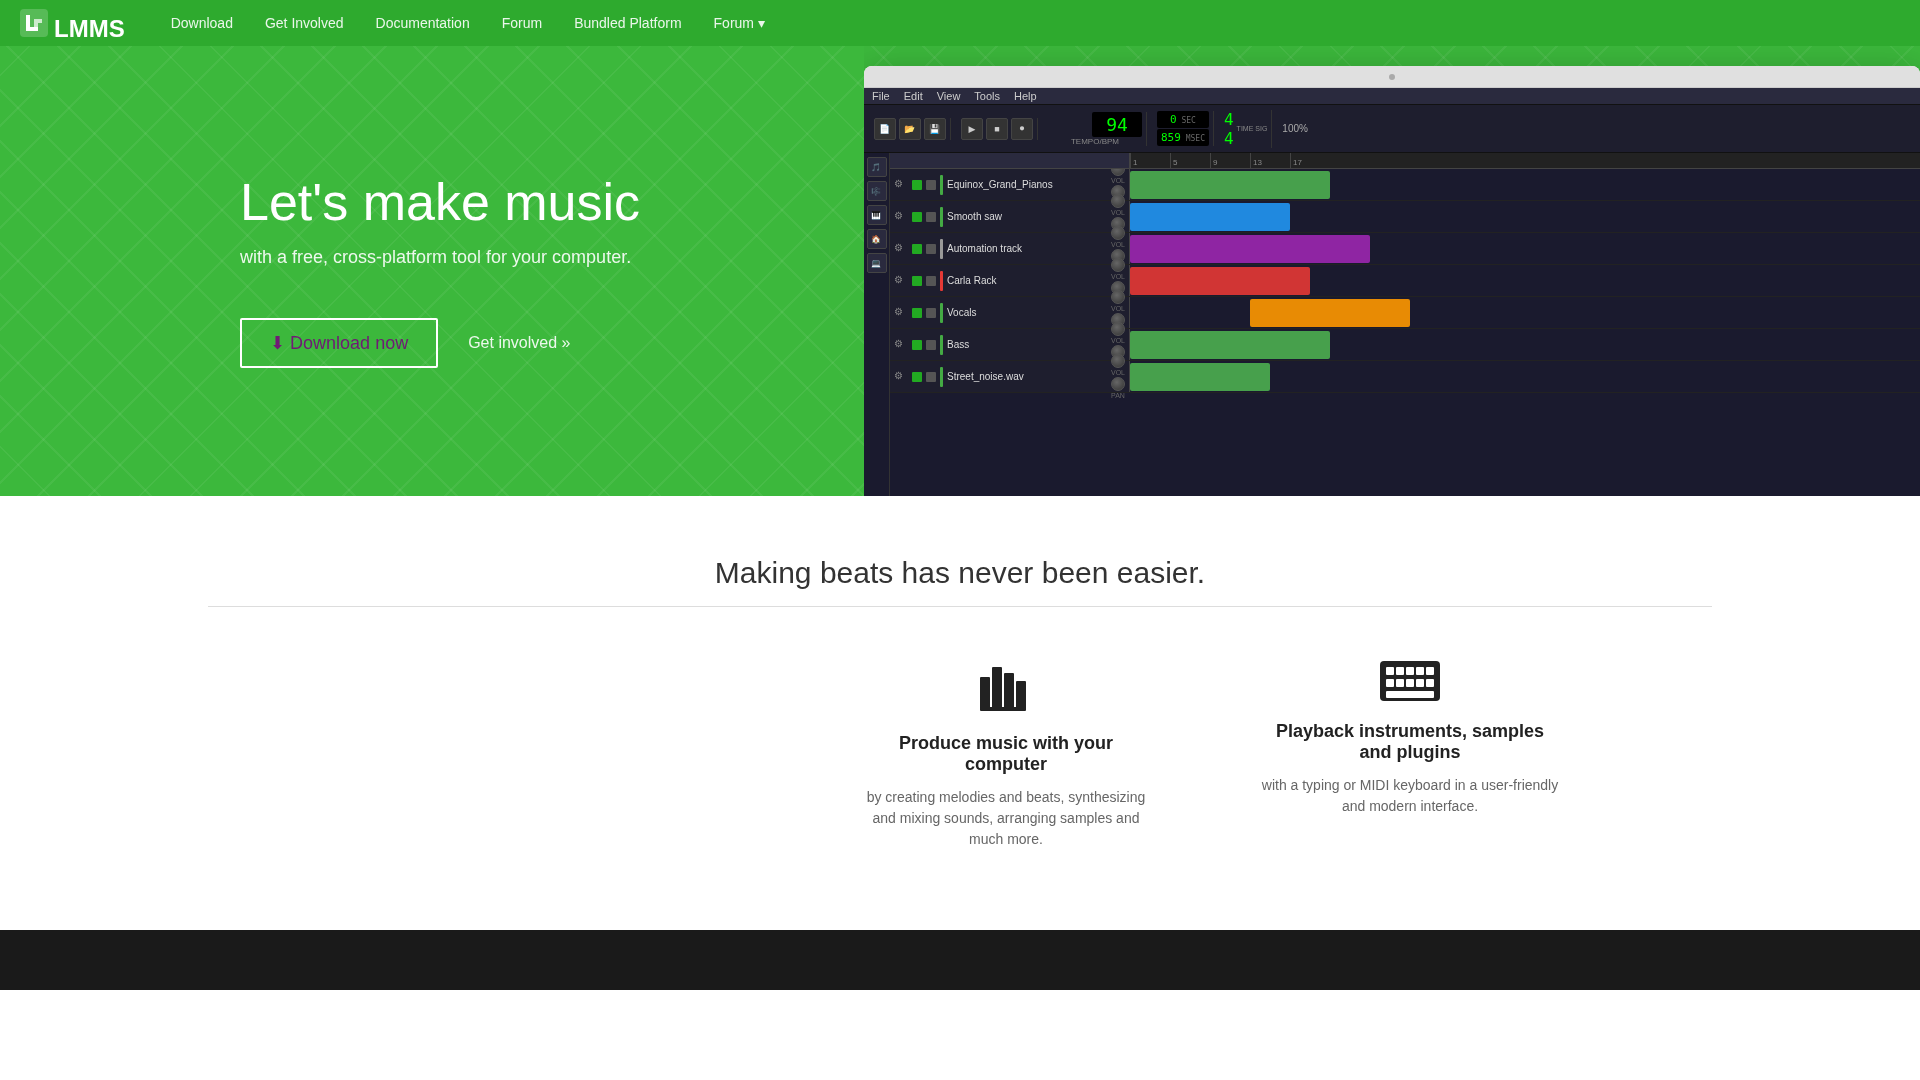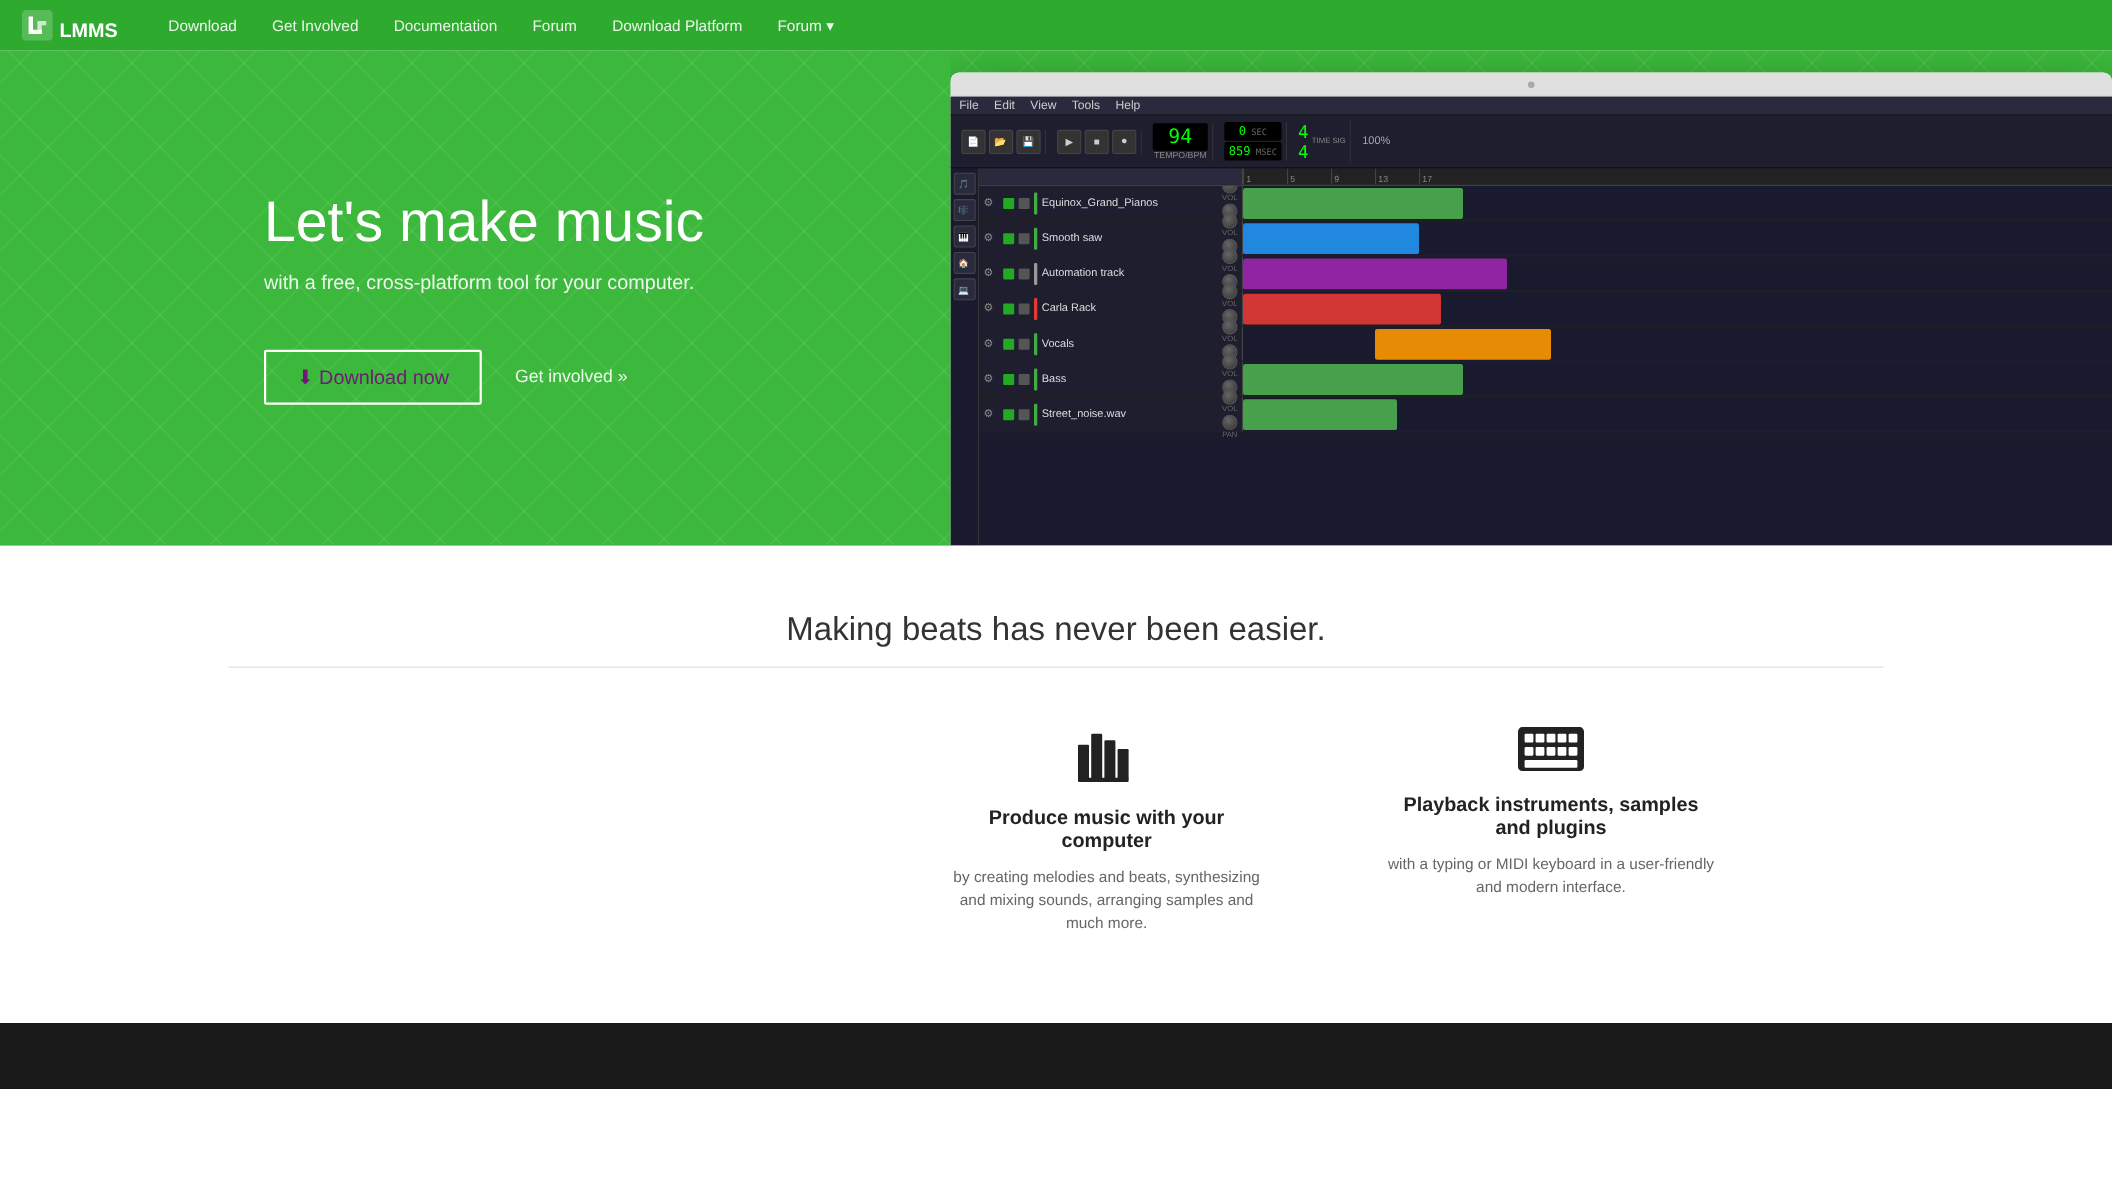--- a/index.html
+++ b/index.html
@@ -212,20 +212,21 @@
     }
     .tempo-display {
       background: #000;
       color: #0f0;
       font-family: monospace;
       font-size: 18px;
       padding: 2px 6px;
       border-radius: 2px;
       min-width: 50px;
       text-align: center;
+      margin-left: 44px;
     }
     .time-display {
       background: #000;
       color: #0f0;
       font-family: monospace;
       font-size: 11px;
       padding: 2px 4px;
       border-radius: 2px;
       text-align: center;
     }
@@ -423,37 +424,37 @@
 </head>
 <body>
 
 <nav>
   <a class="nav-logo" href="#">
     <svg class="nav-logo-icon" viewBox="0 0 28 28" fill="none">
       <rect width="28" height="28" rx="4" fill="rgba(255,255,255,0.2)"></rect>
       <path d="M6 6h4v12h8v4H6V6z" fill="white"></path>
       <path d="M14 10h8v4h-4v8h-4V10z" fill="rgba(255,255,255,0.7)"></path>
     </svg>
-    <span style="color:#fff;font-size:18px;font-weight:700;margin-top:11px;">LMMS</span>
+    <span style="color:#fff;font-size:24px;font-weight:700;margin-top:11px;">LMMS</span>
   </a>
   <ul class="nav-links">
     <li>
         <a href="#">Download</a>
       </li>
     <li>
         <a href="#">Get Involved</a>
       </li>
     <li>
         <a href="#">Documentation</a>
       </li>
     <li>
         <a href="#">Forum</a>
       </li>
     <li>
-        <a href="#">Download Platform</a>
+        <a href="#">Bundled Platform</a>
       </li>
     <li>
         <span class="nav-more">Forum ▾</span>
       </li>
   </ul>
 </nav>
 
 <section class="hero">
   <div class="hero-content">
     <h1 class="hero-title">Let's make music</h1>

